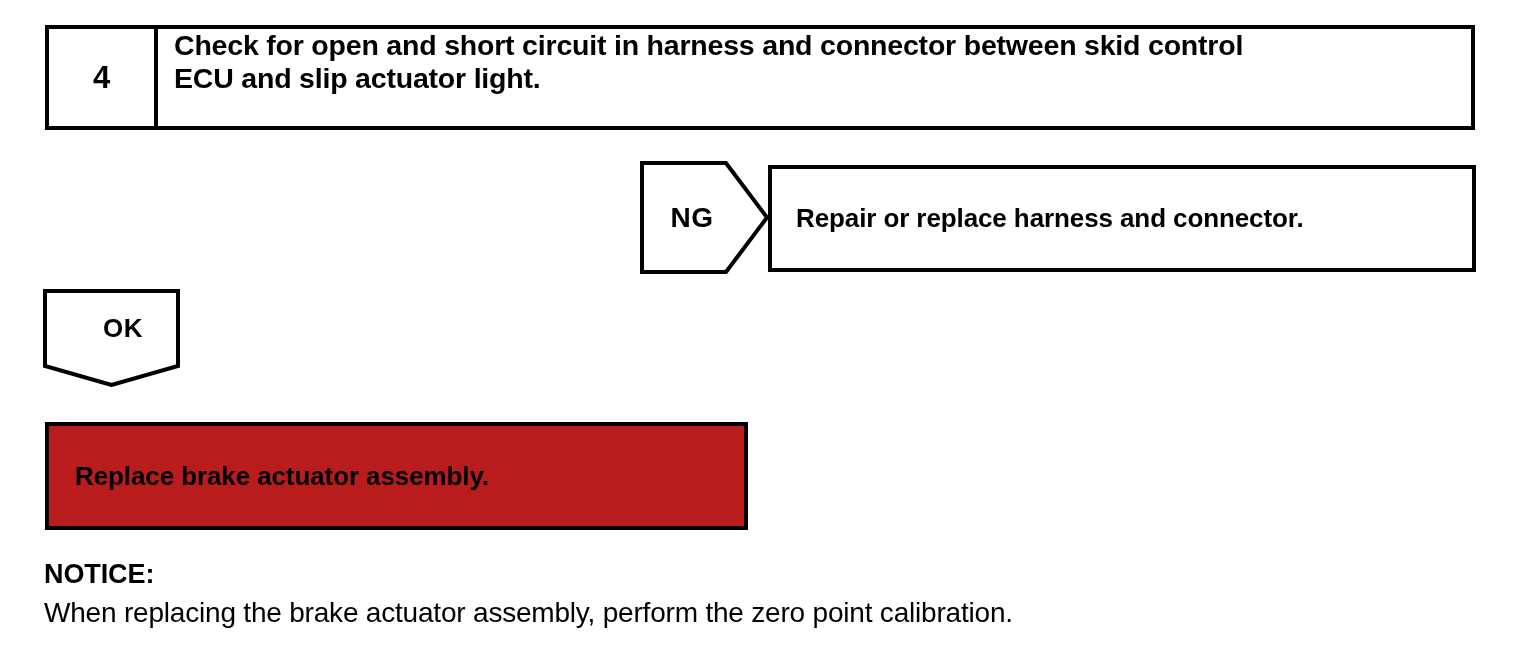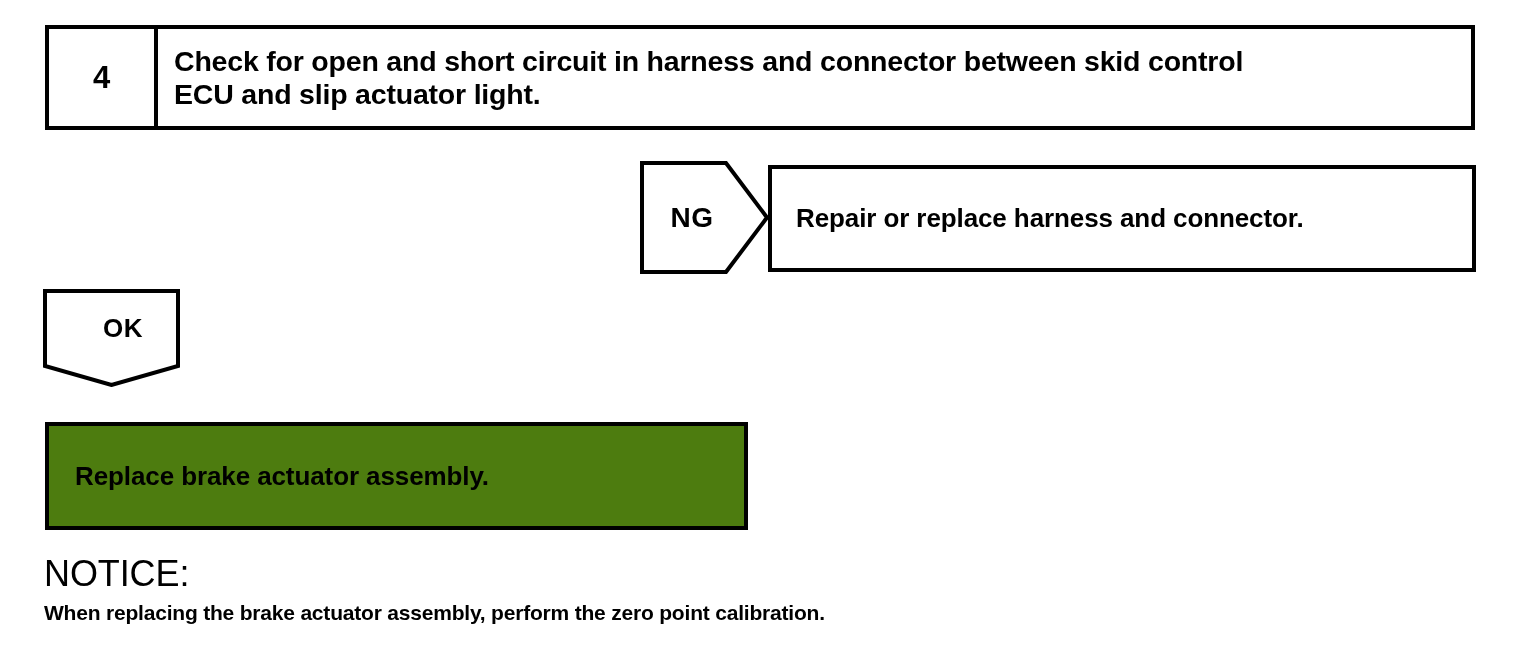--- a/index.html
+++ b/index.html
@@ -51,21 +51,21 @@
     font-size: 31px;
     font-weight: bold;
     letter-spacing: 0px;
   }
   #step-text-cell {
     position: absolute;
     left: 113px;
     top: 0;
     right: 0;
     height: 100%;
-    padding: 16px 10px 0 12px;
+    padding: 0 10px 0 12px;
     box-sizing: border-box;
   }
   #step-text-cell .line {
     font-size: 28.5px;
     font-weight: bold;
     line-height: 33px;
     letter-spacing: -0.2px;
     white-space: nowrap;
   }
 
@@ -138,49 +138,49 @@
 
   
   #replace-box {
     position: absolute;
     left: 45px;
     top: 422px;
     width: 703px;
     height: 108px;
     border: 4px solid #000;
     box-sizing: border-box;
-    background: #4d7c0f;
+    background: #b91c1c;
     display: flex;
     align-items: center;
     padding-left: 26px;
   }
   #replace-box .txt {
     font-size: 26px;
     font-weight: bold;
     letter-spacing: -0.1px;
     white-space: nowrap;
   }
 
   
   #notice-block {
     position: absolute;
     left: 44px;
     top: 556px;
     width: 1400px;
   }
   #notice-block .notice-title {
-    font-size: 36px;
-    font-weight: normal;
+    font-size: 27px;
+    font-weight: bold;
     line-height: 36px;
     letter-spacing: -0.1px;
     white-space: nowrap;
   }
   #notice-block .notice-body {
-    font-size: 21px;
-    font-weight: bold;
+    font-size: 28px;
+    font-weight: normal;
     line-height: 41px;
     letter-spacing: -0.2px;
     white-space: nowrap;
   }
 </style>
 </head>
 <body>
 
 <div class="stage">
 

